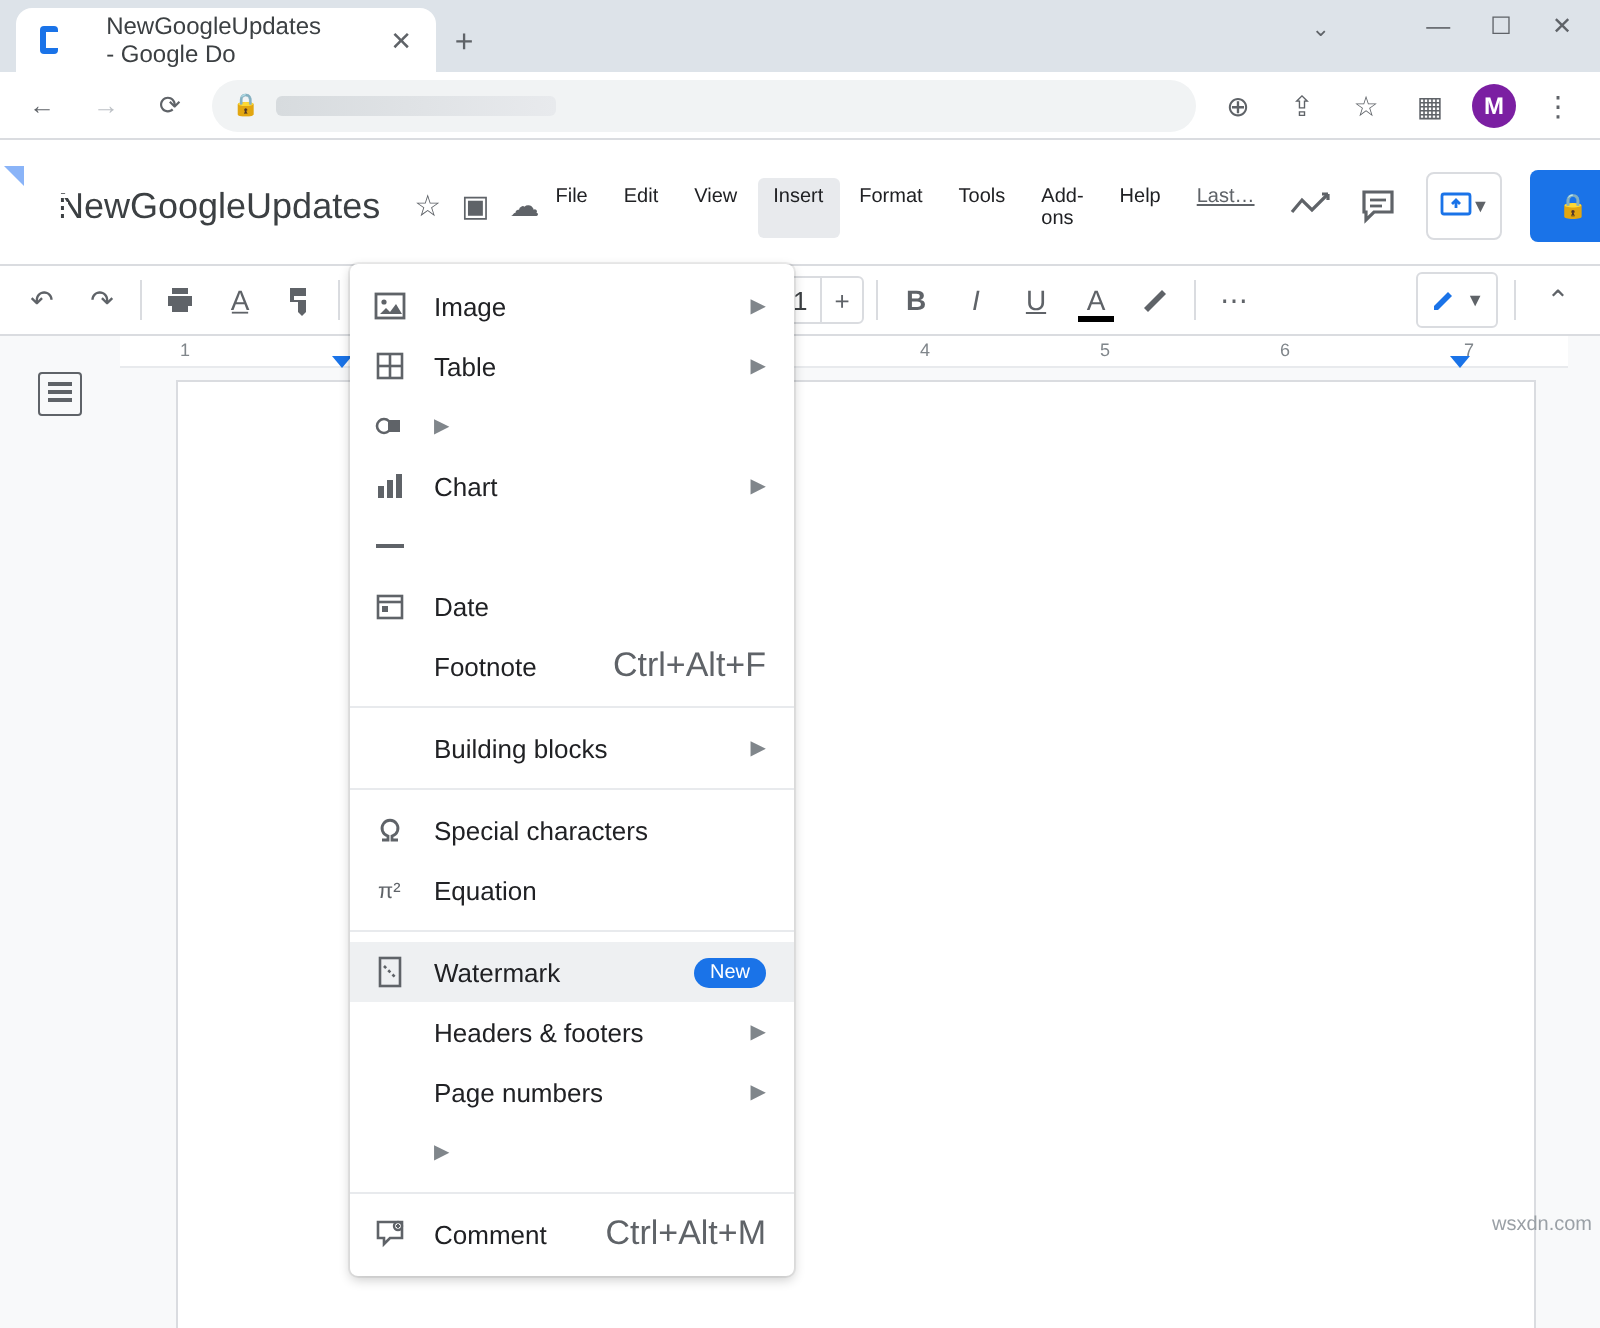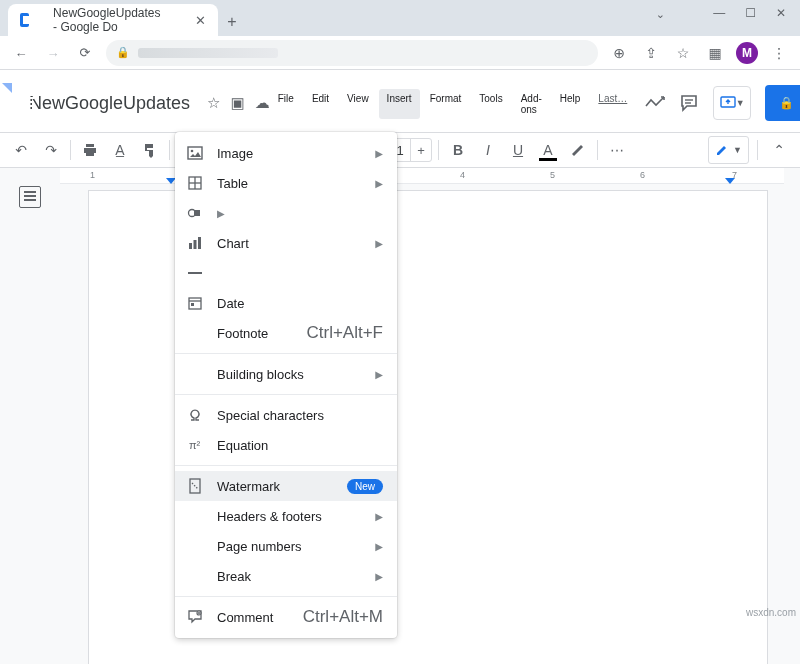--- a/index.html
+++ b/index.html
@@ -355,21 +355,20 @@
       <span class="dd-label">Headers &amp; footers</span>
       <span class="dd-arrow">▶</span>
     </div>
     <div class="dd-item">
       <span class="dd-ico"></span>
       <span class="dd-label">Page numbers</span>
       <span class="dd-arrow">▶</span>
     </div>
     <div class="dd-item">
       <span class="dd-ico"></span>
-      <span class="dd-label">Break</span>
       <span class="dd-arrow">▶</span>
     </div>
     <div class="dd-sep"></div>
     <div class="dd-item">
       <span class="dd-ico">
         <svg viewBox="0 0 16 16">
           <path d="M2 2h12v8H8l-3 3v-3H2z" fill="none" stroke="#5f6368" stroke-width="1.3"></path>
           <circle cx="12" cy="4" r="2" fill="#fff" stroke="#5f6368" stroke-width="1.2"></circle>
           <line x1="11" y1="4" x2="13" y2="4" stroke="#5f6368"></line>
           <line x1="12" y1="3" x2="12" y2="5" stroke="#5f6368"></line>

